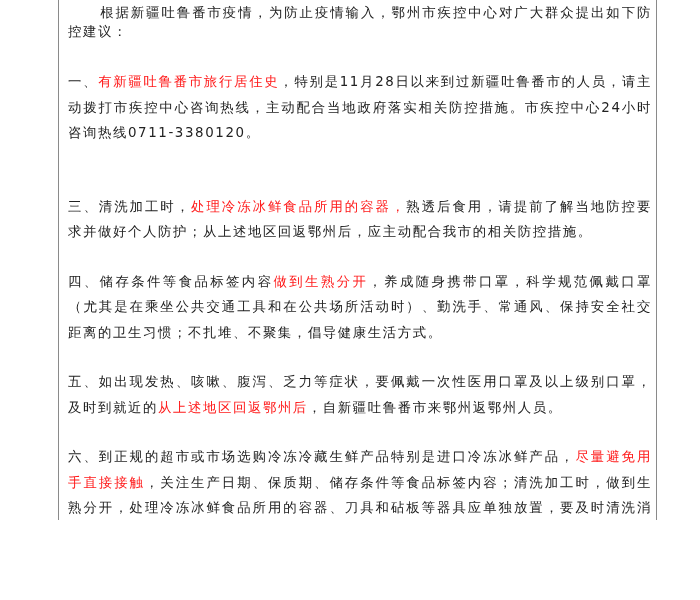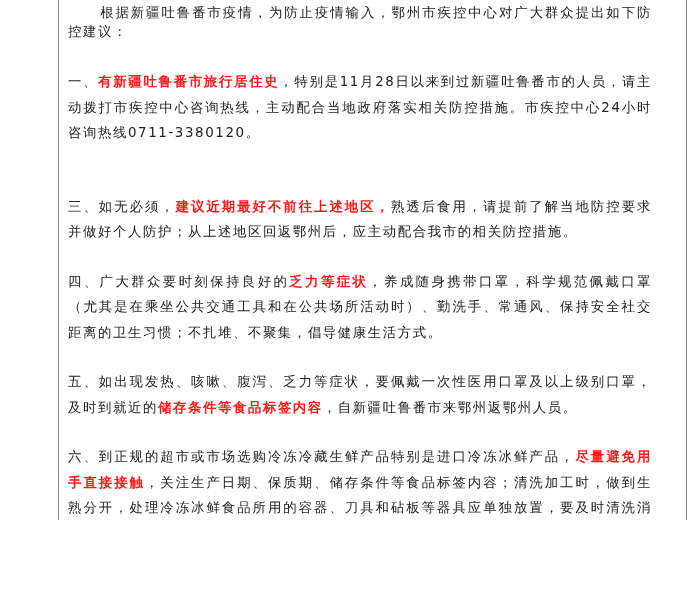--- a/index.html
+++ b/index.html
@@ -13,21 +13,20 @@
     .page {
       position: absolute;
       left: 58px;
       top: 0;
       width: 597px;
       height: 520px;
       border-left: 1px solid #8a8a8a;
       border-right: 1px solid #8a8a8a;
       background: #ffffff;
       overflow: hidden;
-      padding-left: 30px;
     }
     .content {
       position: absolute;
       left: 9px;
       top: 3px;
       width: 584px;
       font-family: "DejaVu Sans", sans-serif;
       font-size: 13.4px;
       color: #222222;
       letter-spacing: 1.6px;
@@ -41,41 +40,41 @@
     .para.intro {
       line-height: 19px;
       text-indent: 2.4em;
       margin-bottom: 28px;
     }
     .gap {
       height: 24px;
     }
     .hl {
       color: #ff1a1a;
-      font-weight: bold;
+      font-weight: normal;
     }
   </style>
 </head>
 <body>
 
 <div class="page">
   <div class="content">
 
     <p class="para intro">根据新疆吐鲁番市疫情，为防止疫情输入，鄂州市疾控中心对广大群众提出如下防控建议：</p>
 
     <p class="para"><span>一、</span><span class="hl">有新疆吐鲁番市旅行居住史</span><span>，特别是11月28日以来到过新疆吐鲁番市的人员，请主动拨打市疾控中心咨询热线，主动配合当地政府落实相关防控措施。市疾控中心24小时咨询热线0711-3380120。</span></p>
     <div class="gap"></div>
 
     <div class="gap"></div>
 
-    <p class="para"><span>三、如无必须，</span><span class="hl">建议近期最好不前往上述地区，</span><span>熟透后食用，请提前了解当地防控要求并做好个人防护；从上述地区回返鄂州后，应主动配合我市的相关防控措施。</span></p>
+    <p class="para"><span>三、清洗加工时，</span><span class="hl">处理冷冻冰鲜食品所用的容器，</span><span>熟透后食用，请提前了解当地防控要求并做好个人防护；从上述地区回返鄂州后，应主动配合我市的相关防控措施。</span></p>
     <div class="gap"></div>
 
-    <p class="para"><span>四、广大群众要时刻保持良好的</span><span class="hl">乏力等症状</span><span>，养成随身携带口罩，科学规范佩戴口罩（尤其是在乘坐公共交通工具和在公共场所活动时）、勤洗手、常通风、保持安全社交距离的卫生习惯；不扎堆、不聚集，倡导健康生活方式。</span></p>
+    <p class="para"><span>四、储存条件等食品标签内容</span><span class="hl">做到生熟分开</span><span>，养成随身携带口罩，科学规范佩戴口罩（尤其是在乘坐公共交通工具和在公共场所活动时）、勤洗手、常通风、保持安全社交距离的卫生习惯；不扎堆、不聚集，倡导健康生活方式。</span></p>
     <div class="gap"></div>
 
-    <p class="para"><span>五、如出现发热、咳嗽、腹泻、乏力等症状，要佩戴一次性医用口罩及以上级别口罩，及时到就近的</span><span class="hl">储存条件等食品标签内容</span><span>，自新疆吐鲁番市来鄂州返鄂州人员。</span></p>
+    <p class="para"><span>五、如出现发热、咳嗽、腹泻、乏力等症状，要佩戴一次性医用口罩及以上级别口罩，及时到就近的</span><span class="hl">从上述地区回返鄂州后</span><span>，自新疆吐鲁番市来鄂州返鄂州人员。</span></p>
     <div class="gap"></div>
 
     <p class="para"><span>六、到正规的超市或市场选购冷冻冷藏生鲜产品特别是进口冷冻冰鲜产品，</span><span class="hl">尽量避免用手直接接触</span><span>，关注生产日期、保质期、储存条件等食品标签内容；清洗加工时，做到生熟分开，处理冷冻冰鲜食品所用的容器、刀具和砧板等器具应单独放置，要及时清洗消毒，避免交叉污染；烹饪时要充分加热，熟透后食用。</span></p>
 
   </div>
 </div>
 
 </body></html>

